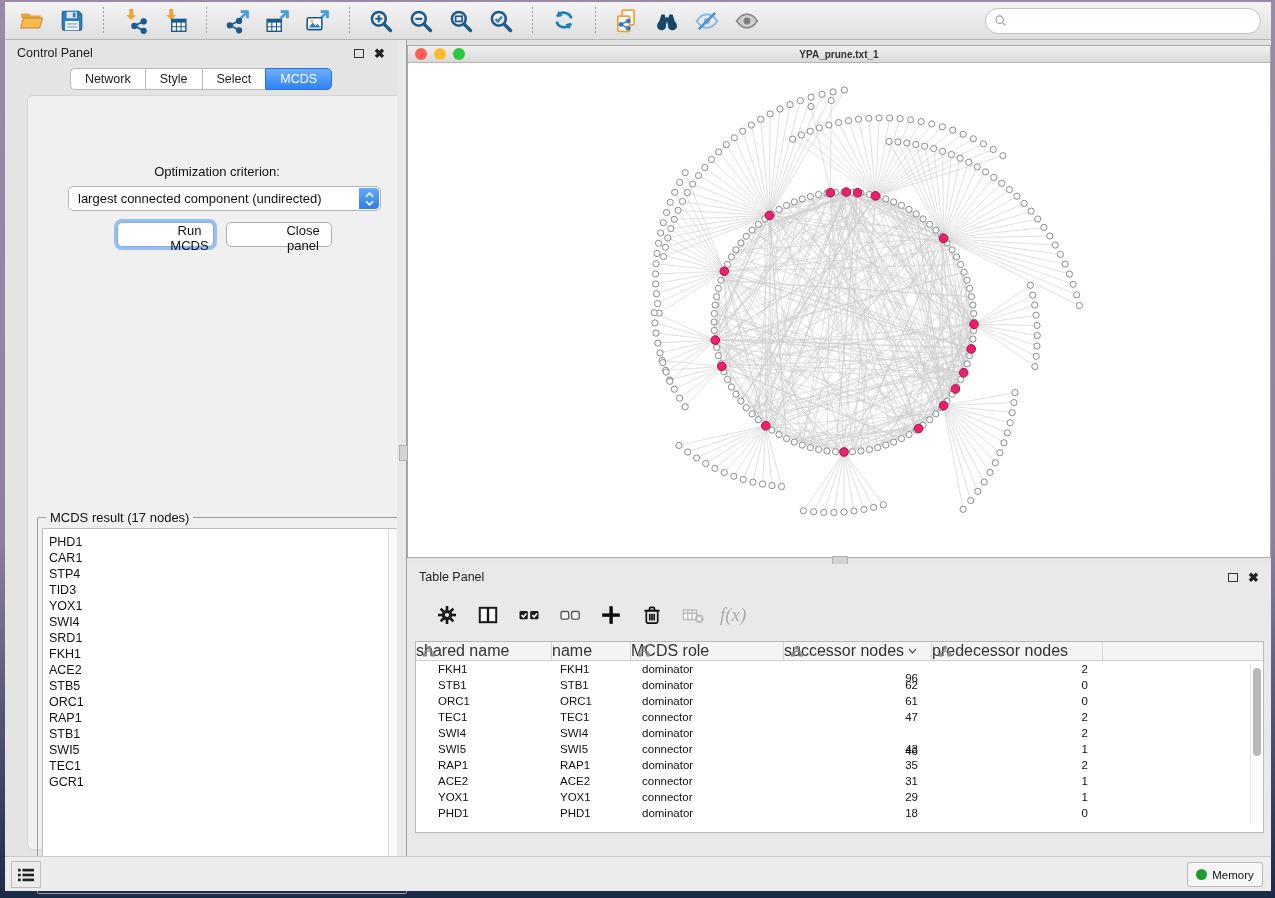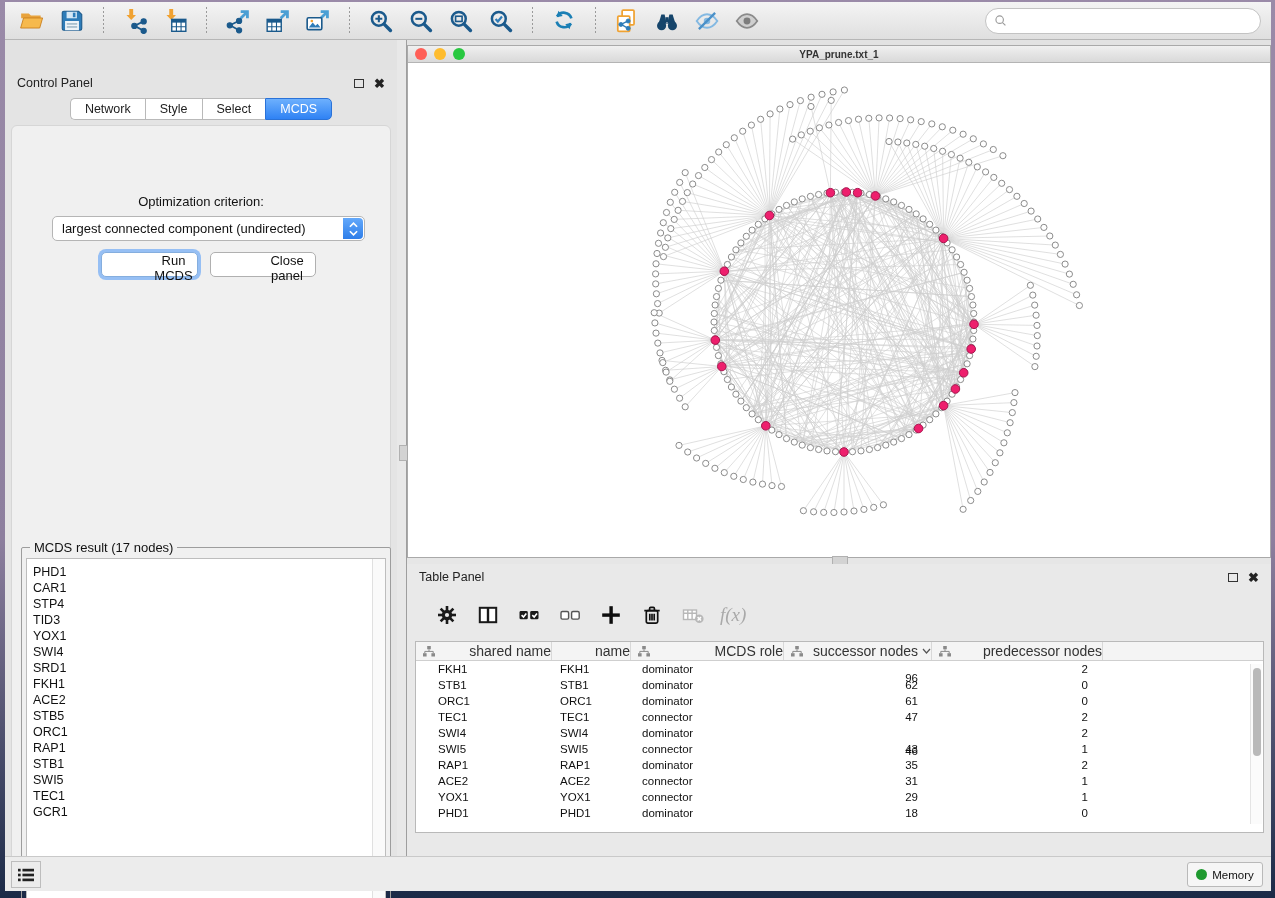--- a/index.html
+++ b/index.html
@@ -17,33 +17,33 @@
   .tbtn { width:34px; height:30px; border:none; background:transparent; display:flex;
     align-items:center; justify-content:center; cursor:default; }
   .tbtn svg { width:26px; height:26px; }
   .tsep { width:1px; height:28px; margin:0 8px;
     background-image:linear-gradient(#9a9a9a 40%, transparent 40%); background-size:1px 4px; }
   #search-wrap { margin-left:auto; position:relative; }
   #search-input { width:276px; height:26px; border:1px solid #c3c3c3; border-radius:13px;
     background:#fff; padding:0 10px 0 28px; font-size:12px; outline:none; }
   #search-wrap svg { position:absolute; left:8px; top:5px; width:16px; height:16px; }
   
-  #control-panel { left:5px; top:40px; width:392px; height:816px; background:#e4e4e4;margin-top:30px; }
+  #control-panel { left:5px; top:40px; width:392px; height:816px; background:#e4e4e4; }
   .panel-titlebar { height:26px; display:flex; align-items:center; padding:0 12px;
     font-size:12.5px; color:#222; }
   .panel-ctrls { margin-left:auto; display:flex; gap:10px; align-items:center; }
   .pc-float { width:10px; height:9px; border:1.5px solid #333; background:transparent; }
   .pc-close { font-size:13px; font-weight:bold; color:#222; line-height:1; background:none; border:none; }
   #cp-tabs { position:absolute; left:0; right:0; top:28px; display:flex; justify-content:center; }
   .seg-tab { font-size:12.5px; padding:3px 14px; background:#fff; border:1px solid #b9b9b9;
     border-right:none; color:#222; cursor:default; }
   .seg-tab:first-child { border-radius:5px 0 0 5px; }
   .seg-tab:last-child { border-right:1px solid #b9b9b9; border-radius:0 5px 5px 0; }
   .seg-tab.active { background:linear-gradient(#6db0fd,#2f82f4); color:#fff; border-color:#2a72d8; }
-  #cp-inner { position:absolute; left:6px; top:55px; width:380px; height:755px;
+  #cp-inner { position:absolute; left:22px; top:55px; width:380px; height:755px;
     background:#f0f0f0; border:1px solid #d6d6d6; border-radius:6px; }
   #crit-label { position:absolute; top:68px; width:100%; text-align:center; font-size:13px; color:#111; }
   #crit-select { position:absolute; left:40px; top:90px; width:313px; height:25px; background:#fff;
     border:1px solid #b5b5b5; border-radius:5px; font-size:13px; color:#111;
     display:flex; align-items:center; padding-left:9px; }
   #crit-stepper { position:absolute; right:1px; top:1px; bottom:1px; width:20px; border-radius:0 4px 4px 0;
     background:linear-gradient(#64a9fb,#2e7ee9); display:flex; flex-direction:column;
     align-items:center; justify-content:center; gap:2px; }
   #crit-stepper svg { width:9px; height:6px; }
   .cp-btn { position:absolute; top:126px; height:25px; background:#fff; border:1px solid #b0b0b0;
@@ -82,22 +82,22 @@
   #tp-toolbar { position:absolute; left:8px; top:28px; right:8px; height:46px;
     background:#e9e9e9; display:flex; align-items:center; gap:5px; padding-left:14px; }
   .tp-btn { width:36px; height:32px; background:none; border:none; display:flex;
     align-items:center; justify-content:center; }
   .tp-btn svg { width:24px; height:24px; }
   #fx-label { font-family:"Liberation Serif", serif; font-style:italic; font-size:19px;
     color:#a9a9a9; margin-left:4px; }
   #tbl { position:absolute; left:8px; top:77px; width:849px; height:192px; background:#fff;
     border:1px solid #b9b9b9; overflow:hidden; }
   #tbl-head { display:flex; height:19px; background:#f4f4f4; border-bottom:1px solid #cfcfcf; }
-  .th { position:relative; display:flex; align-items:center; justify-content:flex-end;
-    font-size:14px; color:#333; border-right:1px solid #d8d8d8; gap:4px; }
+  .th { position:relative; display:flex; align-items:center; justify-content:flex-start;
+    font-size:16px; color:#333; border-right:1px solid #d8d8d8; gap:4px; }
   .th .tree { position:absolute; left:7px; top:4px; }
   .trow { display:flex; height:16px; font-size:11.5px; color:#111; }
   .td { padding:1px 0; line-height:14px; }
   .td.l { text-align:left; }
   .td.r { text-align:right; }
   #tbl-scroll { position:absolute; right:1px; top:22px; width:12px; height:160px;
     background:#fbfbfb; border-left:1px solid #e4e4e4; }
   #tbl-thumb { position:absolute; left:1.5px; top:4px; width:8px; height:88px;
     background:#b9b9b9; border-radius:5px; }
   #tp-tabs { position:absolute; left:0; right:0; top:271px; display:flex; justify-content:center; }

